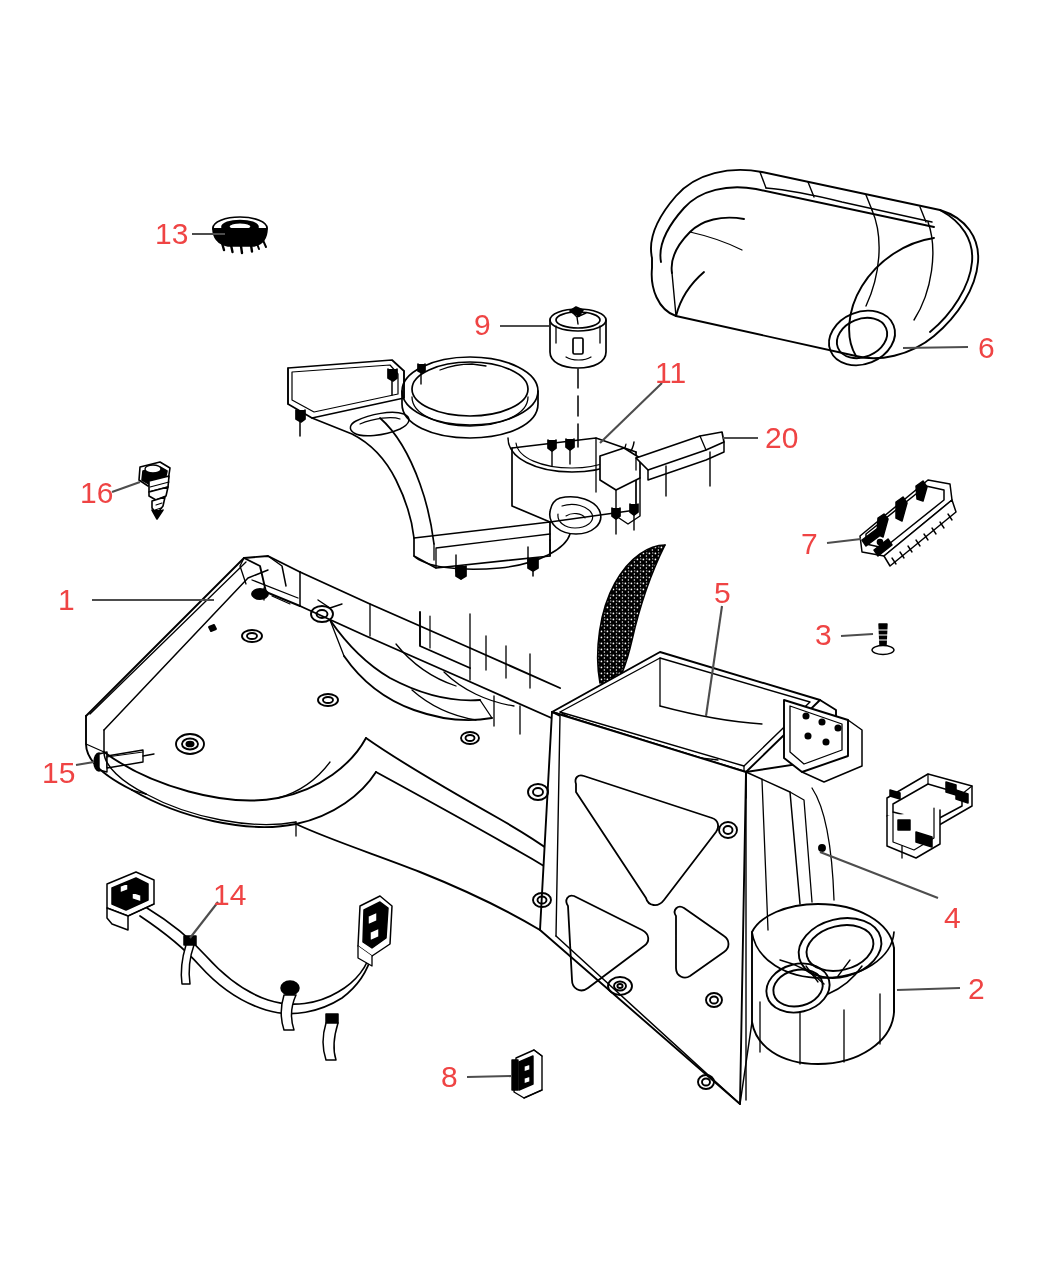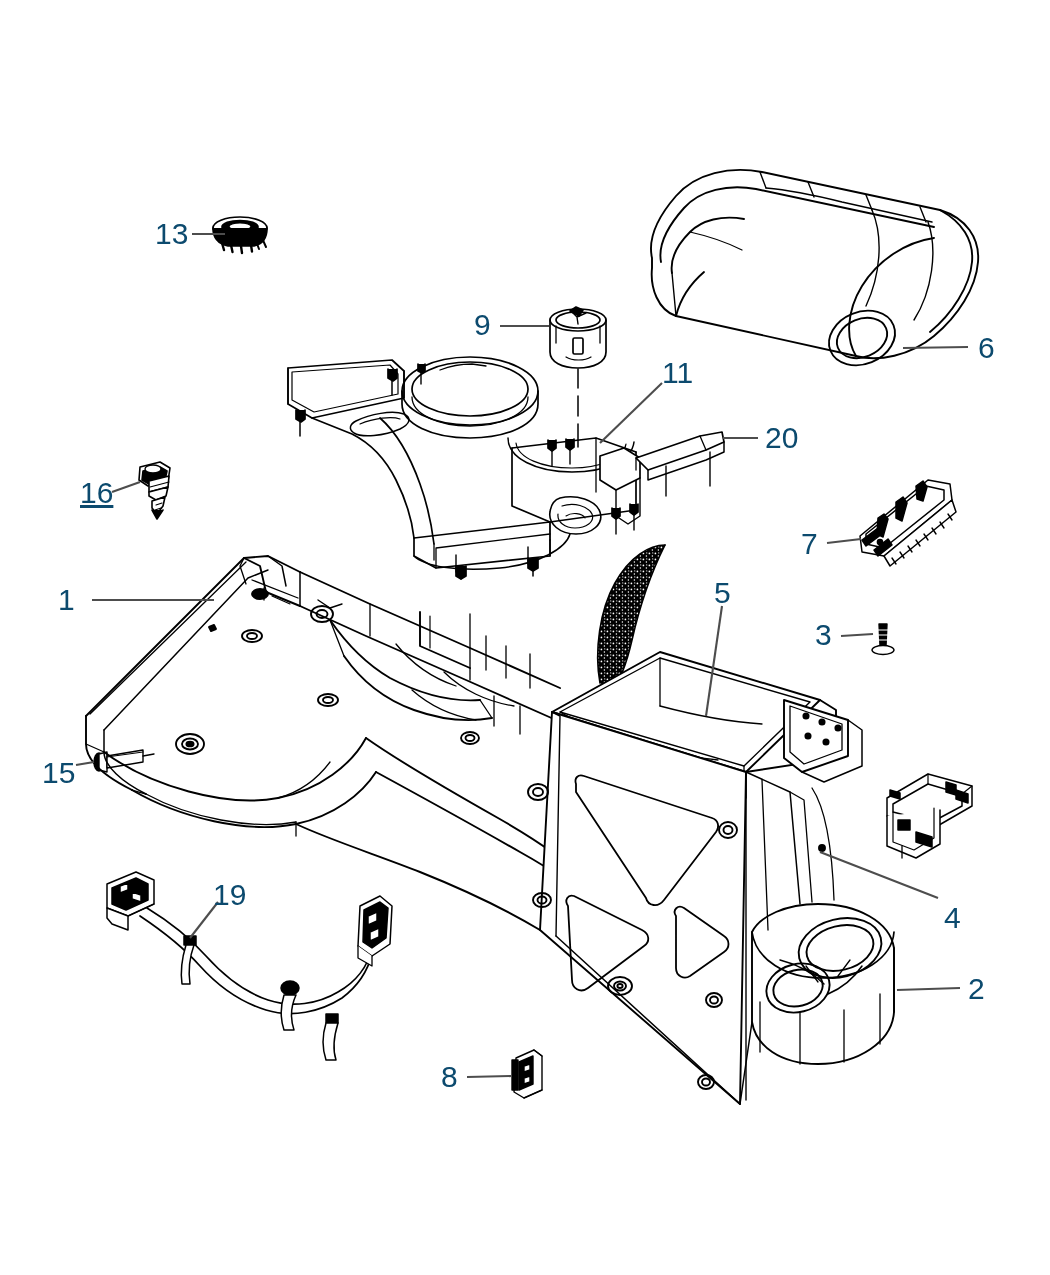--- a/index.html
+++ b/index.html
@@ -5,21 +5,21 @@
   html,body{margin:0;padding:0;background:#ffffff;}
   body{width:1050px;height:1275px;position:relative;overflow:hidden;
        font-family:"Liberation Sans","DejaVu Sans",sans-serif;}
   #stage{position:absolute;left:0;top:0;width:1050px;height:1275px;}
   #stage svg{position:absolute;left:0;top:0;}
   .callout-num{
     position:absolute;
     font-family:"Liberation Sans","DejaVu Sans",sans-serif;
     font-size:30px;
     font-weight:400;
-    color:#0c4a6e;
+    color:#ef4444;
     line-height:1;
     white-space:nowrap;
     user-select:none;
   }
 </style>
 </head>
 <body>
 
 <div id="stage">
 
@@ -425,19 +425,19 @@
 <div class="callout-num" style="left:58px;  top:585px;">1</div>
 <div class="callout-num" style="left:968px; top:974px;">2</div>
 <div class="callout-num" style="left:815px; top:620px;">3</div>
 <div class="callout-num" style="left:944px; top:903px;">4</div>
 <div class="callout-num" style="left:714px; top:578px;">5</div>
 <div class="callout-num" style="left:978px; top:333px;">6</div>
 <div class="callout-num" style="left:801px; top:529px;">7</div>
 <div class="callout-num" style="left:441px; top:1062px;">8</div>
 <div class="callout-num" style="left:474px; top:310px;">9</div>
 <div class="callout-num" style="left:765px; top:423px;">20</div>
-<div class="callout-num" style="left:655px; top:358px;margin-left:7px;">11</div>
-<div class="callout-num" style="left:213px; top:880px;">19</div>
+<div class="callout-num" style="left:655px; top:358px;">11</div>
+<div class="callout-num" style="left:213px; top:880px;">14</div>
 <div class="callout-num" style="left:155px; top:219px;">13</div>
 <div class="callout-num" style="left:42px;  top:750px;margin-top:8px;">15</div>
-<div class="callout-num" style="left:80px;  top:478px;text-decoration:underline;">16</div>
+<div class="callout-num" style="left:80px;  top:478px;">16</div>
 
 </div>
 
 </body></html>

